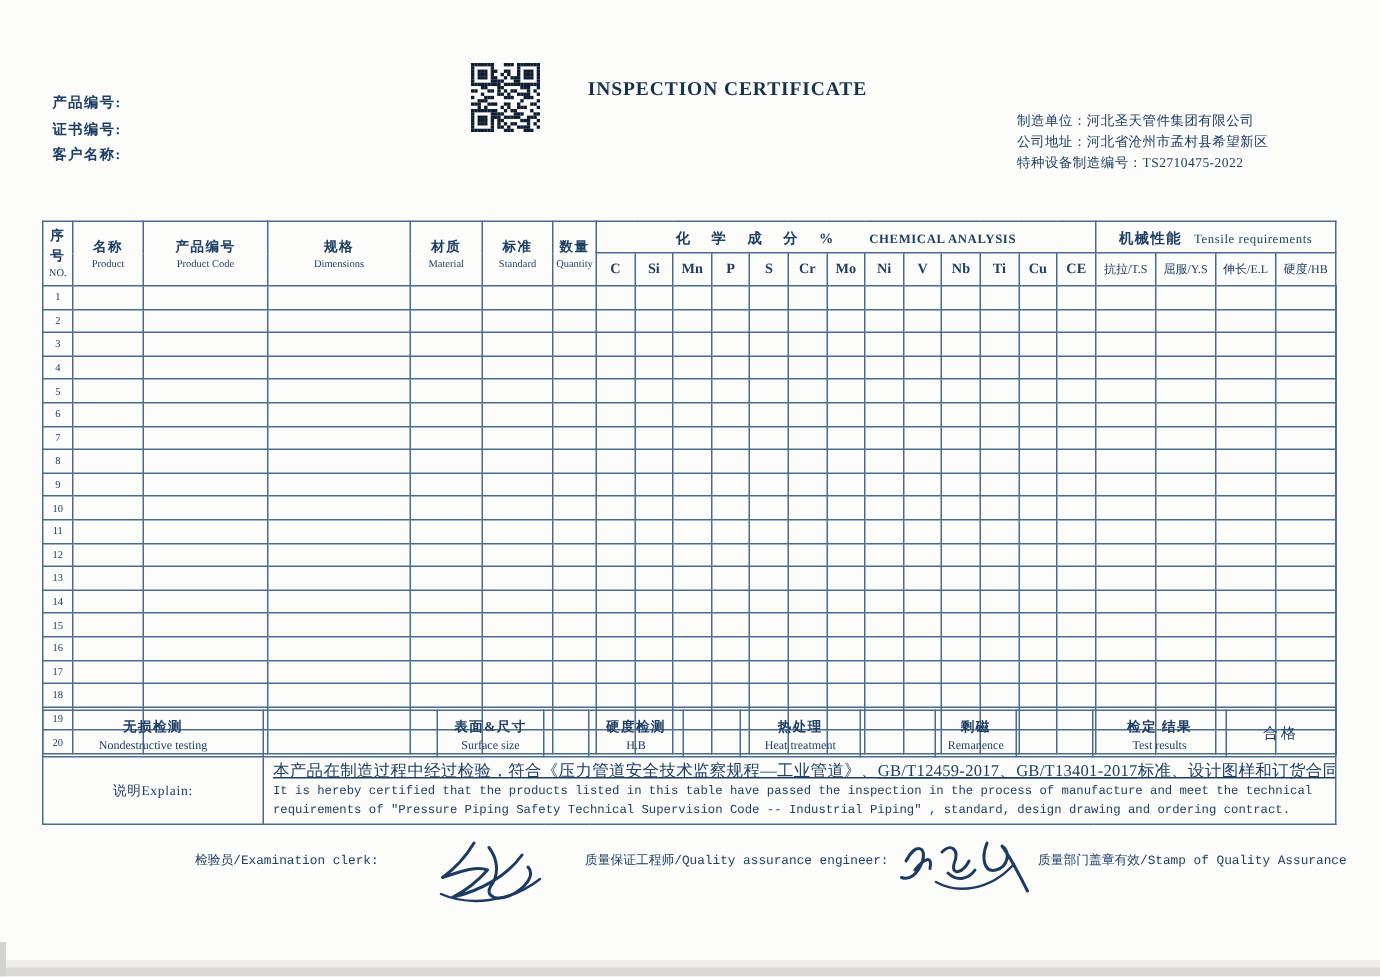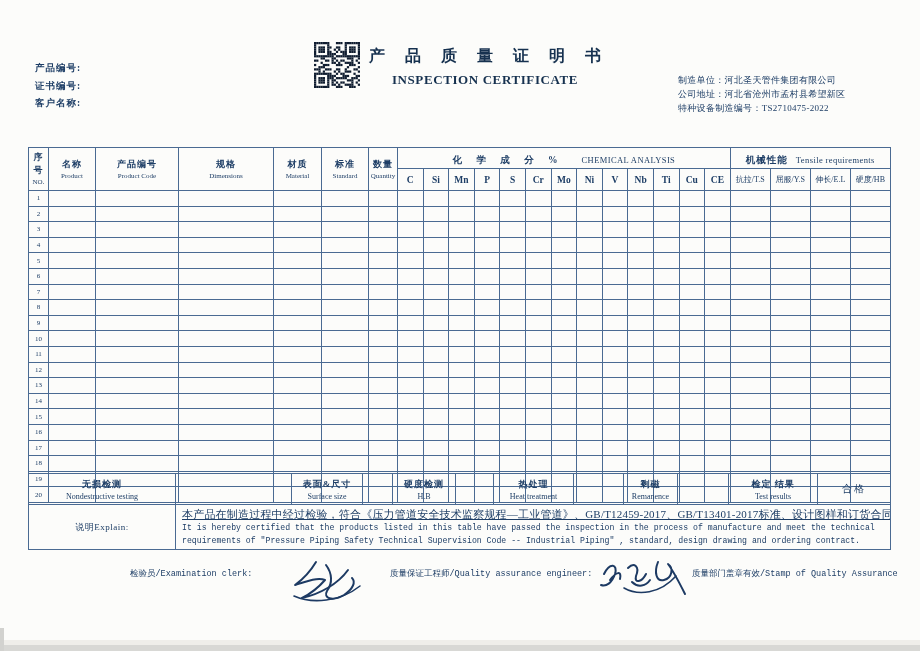--- a/index.html
+++ b/index.html
@@ -34,21 +34,21 @@
   #qr{left:314px;top:42px;width:46px;height:46px;}
 
   
   table{border-collapse:collapse;table-layout:fixed;margin-top:35px;}
   #main-table{position:absolute;left:28px;top:112px;width:862px;}
   #main-table td{border:1px solid var(--line);text-align:center;vertical-align:middle;overflow:hidden;}
   .info-h .hcn{font-size:9px;font-weight:bold;letter-spacing:1px;line-height:13px;padding-top:3px;}
   .info-h .hen{font-size:7px;line-height:11px;padding-bottom:2px;}
   .sec-h{height:21px;}
   .sec-cn{font-size:9.5px;font-weight:bold;letter-spacing:6px;margin-right:18px;}
-  .sec-en{font-size:8.5px;font-weight:normal;letter-spacing:0.4px;}
+  .sec-en{font-size:8.5px;font-weight:bold;letter-spacing:0.4px;}
   .el-h{font-size:9.5px;font-weight:bold;height:22px;}
   .mech-h{font-size:8px;height:22px;white-space:nowrap;}
   #main-table tbody td{height:15.6px;}
   .rownum{font-size:7px;color:var(--ink);}
 
   
   #footer-table{position:absolute;left:28px;top:473px;width:862px;margin-top:0;}
   #footer-table td{border:1px solid var(--line);text-align:center;vertical-align:middle;overflow:hidden;}
   .f-label{height:31px;}
   .f-cn{font-size:9px;font-weight:bold;letter-spacing:1px;line-height:14px;padding-top:1px;}
@@ -304,21 +304,20 @@
     <rect x="20" y="7" width="1.02" height="1.02" fill="#101d30"></rect>
     <rect x="20" y="9" width="1.02" height="1.02" fill="#101d30"></rect>
     <rect x="20" y="11" width="1.02" height="1.02" fill="#101d30"></rect>
     <rect x="20" y="13" width="1.02" height="1.02" fill="#101d30"></rect>
     <rect x="20" y="15" width="1.02" height="1.02" fill="#101d30"></rect>
     <rect x="20" y="17" width="1.02" height="1.02" fill="#101d30"></rect>
     <rect x="20" y="19" width="1.02" height="1.02" fill="#101d30"></rect>
   </svg>
 
 <div class="abs title-wrap">
-  <div class="title-cn">产 品 质 量 证 明 书</div>
   <div class="title-en">INSPECTION CERTIFICATE</div>
 </div>
 
 <div class="abs maker-wrap">
   <div>制造单位：河北圣天管件集团有限公司</div>
   <div>公司地址：河北省沧州市孟村县希望新区</div>
   <div>特种设备制造编号：TS2710475-2022</div>
 </div>
 
 <table id="main-table">

